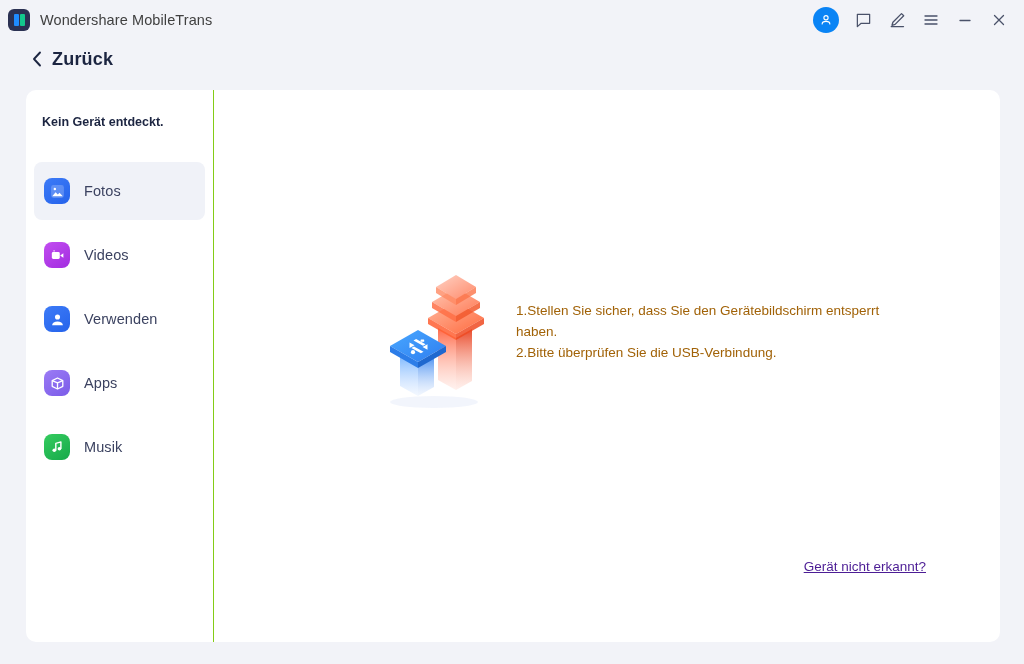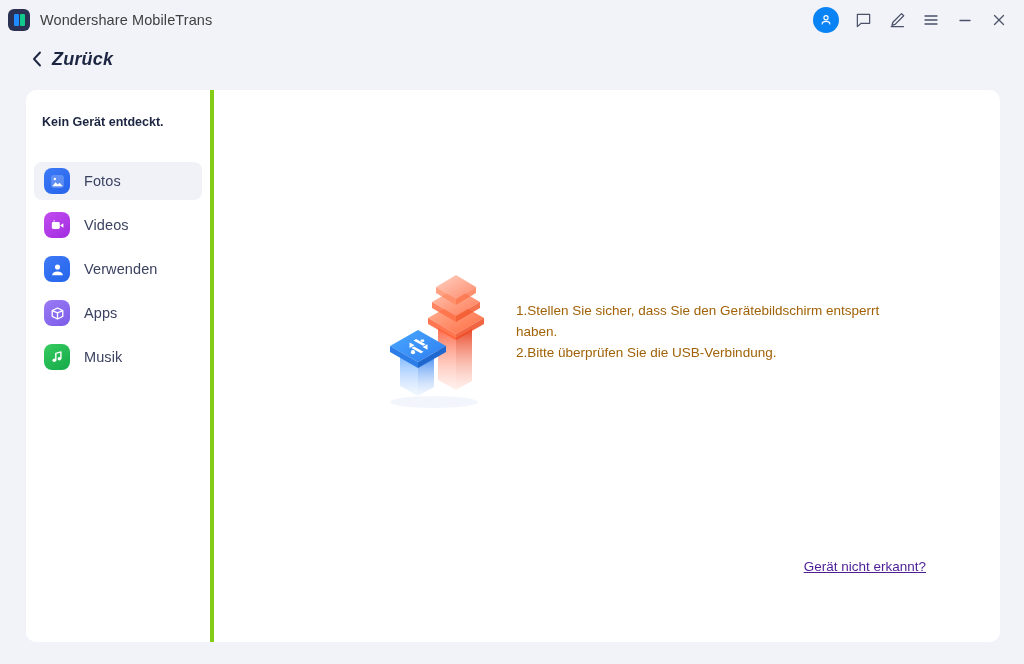--- a/index.html
+++ b/index.html
@@ -81,56 +81,55 @@
   .back-chevron {
     margin-right: 9px;
     display: flex;
     align-items: center;
   }
   .back-label {
     font-size: 18px;
     font-weight: bold;
     color: #1c2541;
     letter-spacing: 0.2px;
-    font-style: italic;
   }
 
   
   .card {
     position: absolute;
     left: 26px;
     top: 90px;
     width: 974px;
     height: 552px;
     background: #ffffff;
     border-radius: 10px;
     display: flex;
     overflow: hidden;
   }
 
   
   .sidebar {
     width: 188px;
     flex: none;
-    border-right: 4px solid #84cc16;
+    border-right: 1px solid #84cc16;
     padding-top: 18px;
   }
   .sidebar-header {
     font-size: 12.5px;
     font-weight: bold;
     color: #1c2541;
     padding: 0 0 0 16px;
     height: 28px;
     display: flex;
     align-items: center;
   }
   .sidebar-list { margin-top: 26px; padding: 0 8px; }
 
   .sidebar-item {
-    height: 38px;
+    height: 58px;
     display: flex;
     align-items: center;
     padding-left: 10px;
     border-radius: 8px;
     margin-bottom: 6px;
     cursor: default;
   }
   .sidebar-item.active { background: #f0f2f8; }
 
   .si-icon {

